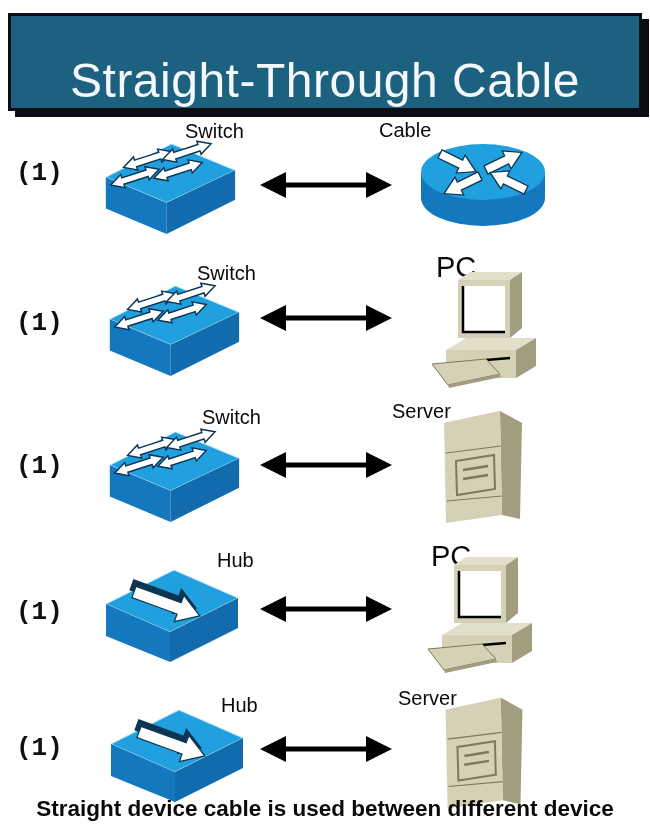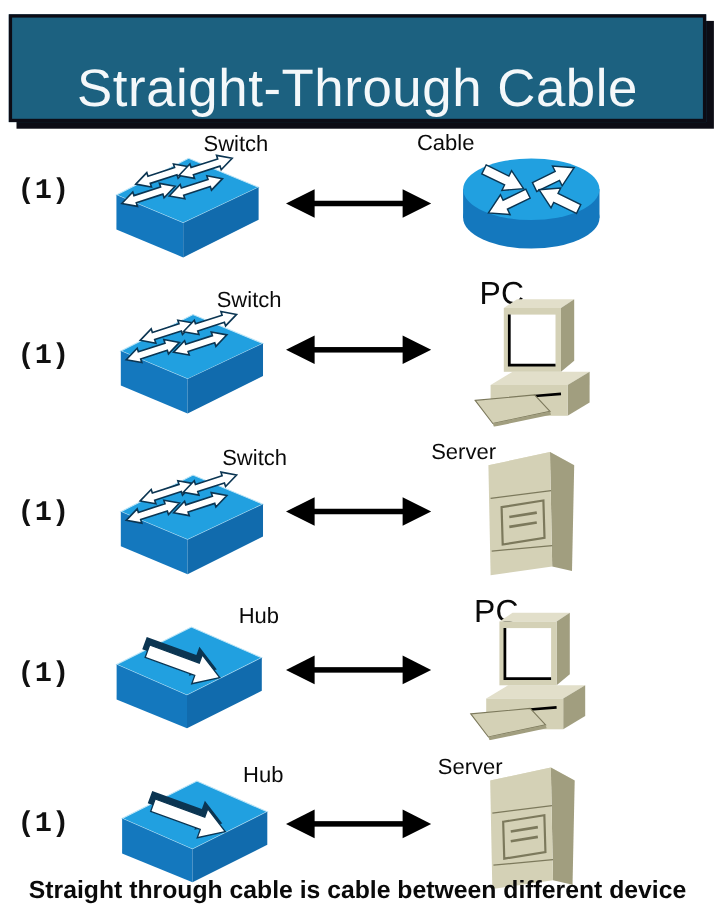--- a/index.html
+++ b/index.html
@@ -201,15 +201,15 @@
         <use href="#icon-connector"></use>
       </svg>
   </span>
   <span class="dlabel" style="left:398px;top:687px">Server</span>
   <span class="dev" style="left:431px;top:686px;width:110px;height:132px">
       <svg>
         <use href="#icon-server" width="100%" height="100%"></use>
       </svg>
     </span>
 
-  <div class="caption">Straight through cable is cable between different device</div>
+  <div class="caption">Straight device cable is used between different device</div>
 
 </div>
 
 </body></html>

